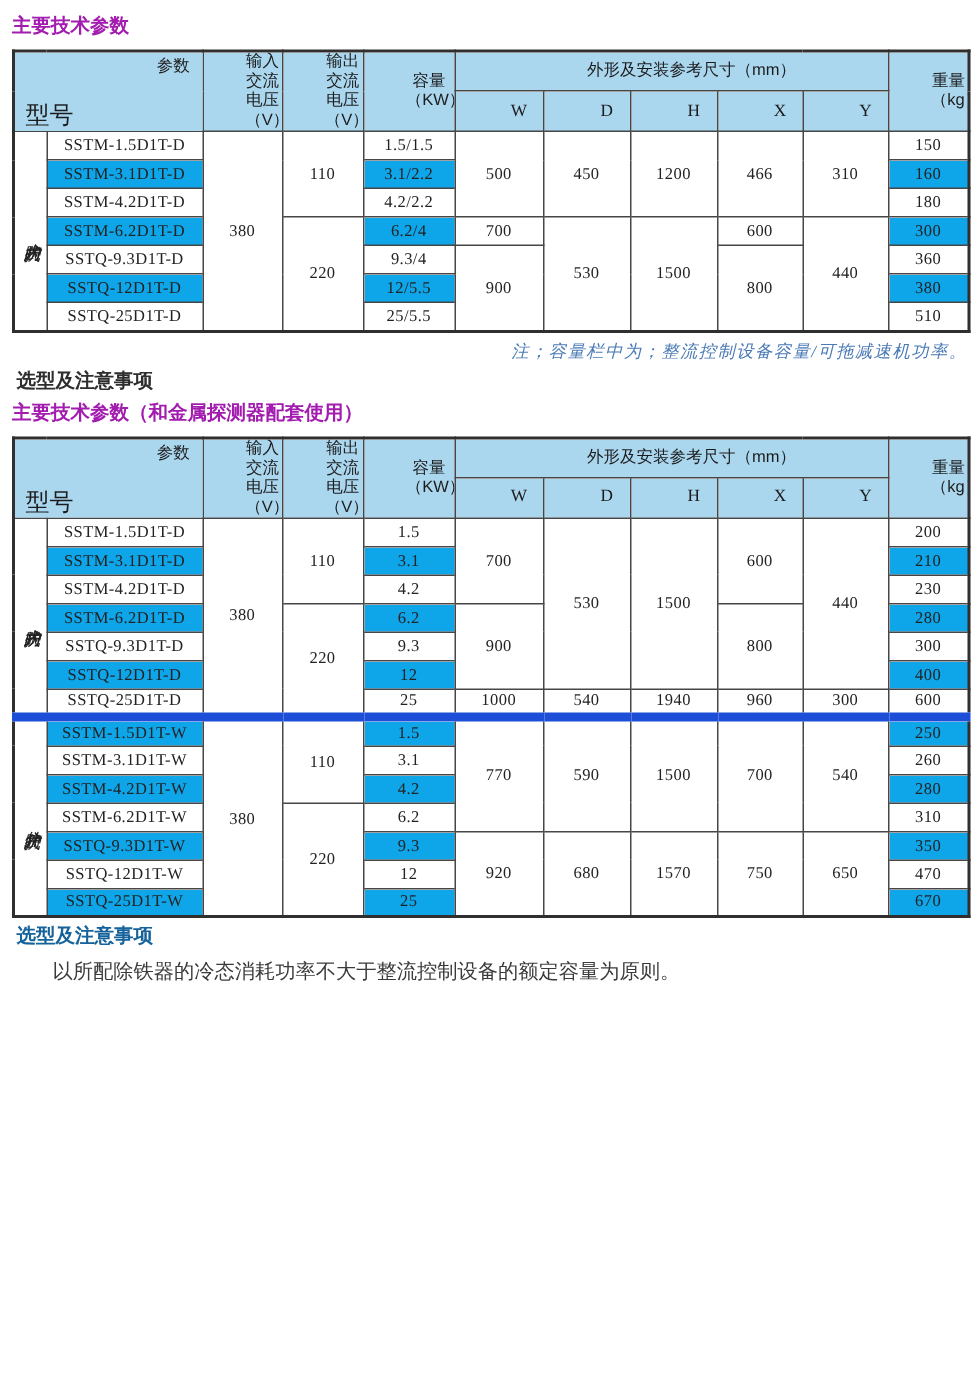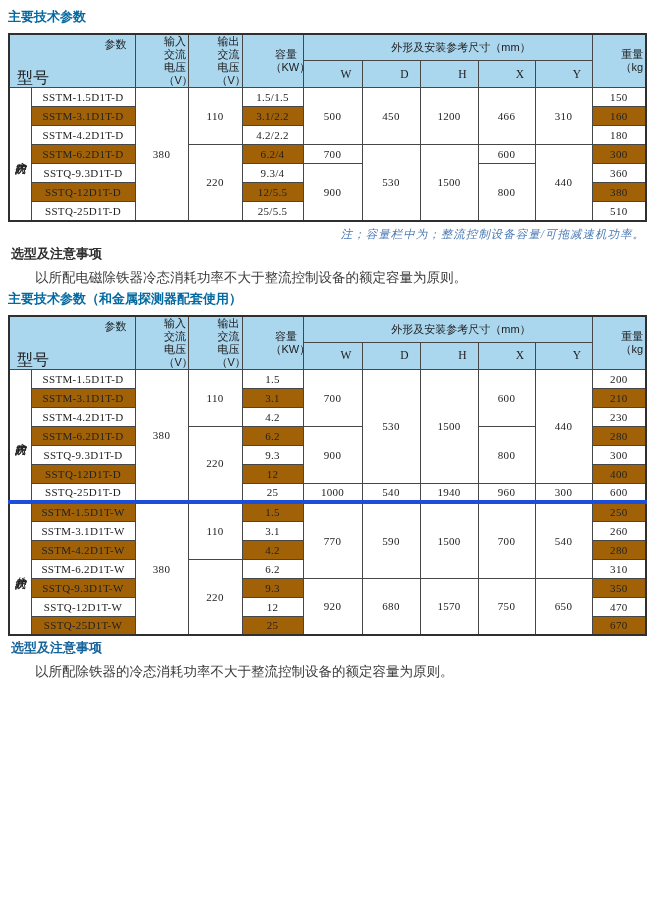--- a/index.html
+++ b/index.html
@@ -1,21 +1,21 @@
 <!DOCTYPE html>
 <html><head>
 <meta charset="utf-8">
 <style>
   * { box-sizing: border-box; }
   html,body { margin:0; padding:0; background:#fff; }
   body { width:653px; height:919px; overflow:hidden;
          font-family:"Liberation Sans", sans-serif; color:#333; }
   .page { padding:6px 8px 0 8px; }
 
-  h1.sec { font-size:13px; font-weight:bold; color:#0369a1; margin:2px 0 7px 0; }
+  h1.sec { font-size:13px; font-weight:bold; color:#a21caf; margin:2px 0 7px 0; }
   h2.sub { font-size:13px; font-weight:bold; color:#2e2e2e; margin:3px; }
   h2.sub.blue { color:#16639c; }
   p.body { font-family:"Liberation Serif", serif; font-size:13.5px; color:#3a3a3a;
            line-height:21px; margin:4px 0 0 0; text-indent:2em; text-align:justify; }
   .note { font-family:"Liberation Serif", serif; font-style:italic; color:#4a7ab5;
           font-size:11.5px; margin:5px 0 0 2px; letter-spacing:1px;text-align:right; }
 
   .gap-s2 { margin-top:46px; }
   .gap-t2 { margin-top:50px; }
   .gap-p3 { margin-top:40px; }
@@ -23,25 +23,25 @@
 
   table.params { border-collapse:collapse; table-layout:fixed; width:637px;
                  border:2px solid #2f2f2f; }
   table.params td, table.params th { border:1px solid #464646; padding:0 1px;
                  text-align:center; vertical-align:middle; overflow:hidden; }
   table.params th { background:#aad6ee; font-weight:normal; font-size:11px;
                  color:#1c1c1c; line-height:13px; height:18px;padding-left:28px; }
   table.params th.dimletter { font-family:"Liberation Serif", serif; font-size:11.5px; }
   table.params td { height:19px; font-family:"Liberation Serif", serif;
                  font-size:11px; color:#222; letter-spacing:0.3px; line-height:12px; }
-  td.hl { background:#a16207; }
+  td.hl { background:#0ea5e9; }
   td.group { writing-mode:vertical-rl; text-orientation:upright;
              font-family:"Liberation Serif", serif; font-style:italic;
              font-size:11px; color:#4a4a4a; letter-spacing:5px; padding:2px 0; }
-  tr.group-start td { border-top:4px solid #1d4ed8; }
+  tr.group-start td { border-top:6px solid #1d4ed8; }
 
   th.diag { position:relative; padding:0;
     background:
       linear-gradient(to bottom right, rgba(0,0,0,0) 49.5%, #464646 49.5%, #464646 50.6%, rgba(0,0,0,0) 50.6%),
       #aad6ee; }
   th.diag .p { position:absolute; top:3px; right:8px; font-size:11px; }
   th.diag .m { position:absolute; bottom:3px; left:7px; font-size:16px; }
   .two-line span { display:block; }
 </style>
 </head>
@@ -148,21 +148,20 @@
           <td class="model">SSTQ-25D1T-D</td>
           <td class="num">25/5.5</td>
           <td class="num">510</td>
         </tr>
       </tbody>
   </table>
 
   <p class="note">注；容量栏中为；整流控制设备容量/可拖减速机功率。</p>
 
   <h2 class="sub gap-s2">选型及注意事项</h2>
-  <p class="body">以所配电磁除铁器冷态消耗功率不大于整流控制设备的额定容量为原则。</p>
 
   <h1 class="sec gap-t2">主要技术参数（和金属探测器配套使用）</h1>
 
   <table class="params">
     <colgroup>
       <col style="width:22px">
         <col style="width:104px">
         <col style="width:53px">
         <col style="width:54px">
       <col style="width:61px">

